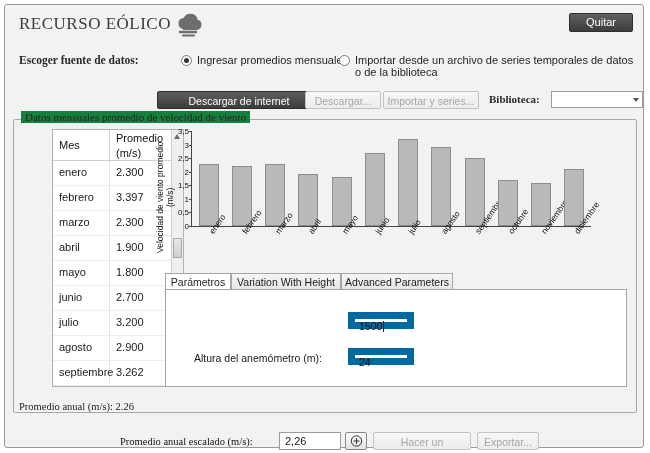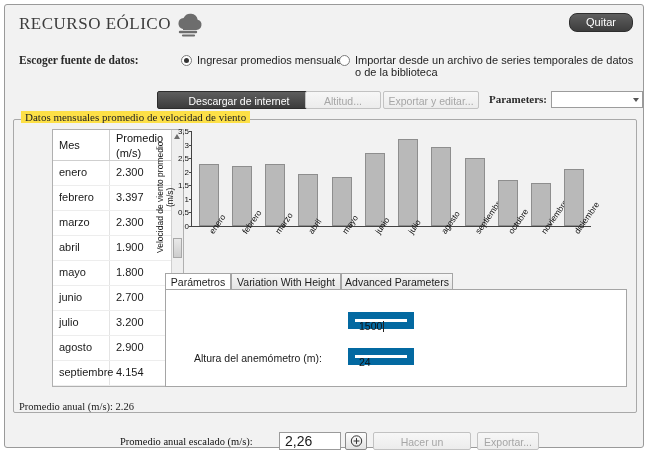--- a/index.html
+++ b/index.html
@@ -21,21 +21,21 @@
   
   .title{
     position:absolute;left:14px;top:9px;
     font-size:17px;letter-spacing:.5px;color:#3b3b3b;
     font-family:"Liberation Serif", serif;
   }
   .cloud-icon{position:absolute;left:168px;top:6px;width:34px;height:28px;}
   .quit-btn{
     position:absolute;right:10px;top:8px;width:62px;height:17px;
     background:linear-gradient(#5f5f5f,#3d3d3d);
-    border:1px solid #2e2e2e;border-radius:8px;
+    border:1px solid #2e2e2e;border-radius:2px;
     color:#fff;font-size:11px;text-align:center;line-height:17px;
     cursor:pointer;
   }
   
   .src-row{position:absolute;left:14px;top:48px;right:6px;height:16px;}
   .src-label{
     position:absolute;left:0;top:1px;
     font-weight:bold;color:#2a2a2a;font-size:11.5px;
     font-family:"Liberation Serif", serif;
   }
@@ -74,21 +74,21 @@
     border-left:3px solid transparent;border-right:3px solid transparent;
     border-top:4px solid #555;
   }
   
   .group{
     position:absolute;left:8px;top:114px;width:624px;height:294px;
     border:1px solid #a9a9a9;border-radius:2px;
     box-sizing:border-box;
   }
   .group-title{
-    position:absolute;left:16px;top:106px;background:#fde047;padding:0 4px;
+    position:absolute;left:16px;top:106px;background:#15803d;padding:0 4px;
     font-size:11px;color:#222;font-family:"Liberation Serif", serif;
   }
   
   .tbl{
     position:absolute;left:14px;top:124px;width:132px;height:258px;
     background:#fff;border:1px solid #b0b0b0;box-sizing:border-box;
     overflow:hidden;
     margin-left:33px;
   }
   .tbl .hdr{height:30px;border-bottom:1px solid #cfcfcf;position:relative;}
@@ -161,21 +161,21 @@
   }
   .caret{display:inline-block;width:1px;height:11px;background:#222;vertical-align:-2px;margin-left:1px;}
   
   .foot-label{
     position:absolute;left:115px;top:431px;font-size:10.5px;color:#111;
     font-family:"Liberation Serif", serif;
   }
   .foot-fld{
     position:absolute;left:274px;top:427px;width:62px;height:18px;
     background:#fff;border:1px solid #9b9b9b;box-sizing:border-box;
-    font-size:14px;line-height:16px;padding-left:5px;
+    font-size:11px;line-height:16px;padding-left:5px;
   }
   .calc-btn{
     position:absolute;left:340px;top:427px;width:22px;height:18px;
     border:1px solid #8a8a8a;border-radius:2px;
     background:linear-gradient(#fdfdfd,#e2e2e2);box-sizing:border-box;
     text-align:center;line-height:17px;font-size:11px;cursor:pointer;
   }
 </style>
 </head>
 <body>
@@ -194,23 +194,23 @@
 
   <div class="src-row">
     <span class="src-label">Escoger fuente de datos:</span>
     <span class="radio sel" style="left:162px"></span>
     <span class="radio-txt" style="left:178px">Ingresar promedios mensuales</span>
     <span class="radio" style="left:320px"></span>
     <span class="radio-txt" style="left:336px">Importar desde un archivo de series temporales de datos o de la biblioteca</span>
   </div>
 
   <div class="btn dark" style="left:152px;top:86px;width:164px;">Descargar de internet</div>
-  <div class="btn disabled" style="left:300px;top:86px;width:76px;">Altitud...</div>
-  <div class="btn disabled" style="left:378px;top:86px;width:96px;">Exportar y editar...</div>
-  <div class="lib-label">Parameters:</div>
+  <div class="btn disabled" style="left:300px;top:86px;width:76px;">Descargar...</div>
+  <div class="btn disabled" style="left:378px;top:86px;width:96px;">Importar y series...</div>
+  <div class="lib-label">Biblioteca:</div>
   <div class="lib-select">
     <span style="padding-left:4px;line-height:15px;display:block;"></span>
     <span class="arrow"></span>
   </div>
 
   <div class="group"></div>
   <div class="group-title">Datos mensuales promedio de velocidad de viento</div>
 
   <div class="tbl">
     <div class="hdr">
@@ -258,21 +258,21 @@
         <span class="v">3.200</span>
       </div>
     <div class="row">
         <span class="sep"></span>
         <span class="m">agosto</span>
         <span class="v">2.900</span>
       </div>
     <div class="row">
         <span class="sep"></span>
         <span class="m">septiembre</span>
-        <span class="v">4.154</span>
+        <span class="v">3.262</span>
       </div>
     <div class="row">
         <span class="sep"></span>
       </div>
 
     <div class="scrollbar">
       <span class="scroll-arrow up"></span>
       <span class="thumb"></span>
       <span class="scroll-arrow dn"></span>
     </div>

